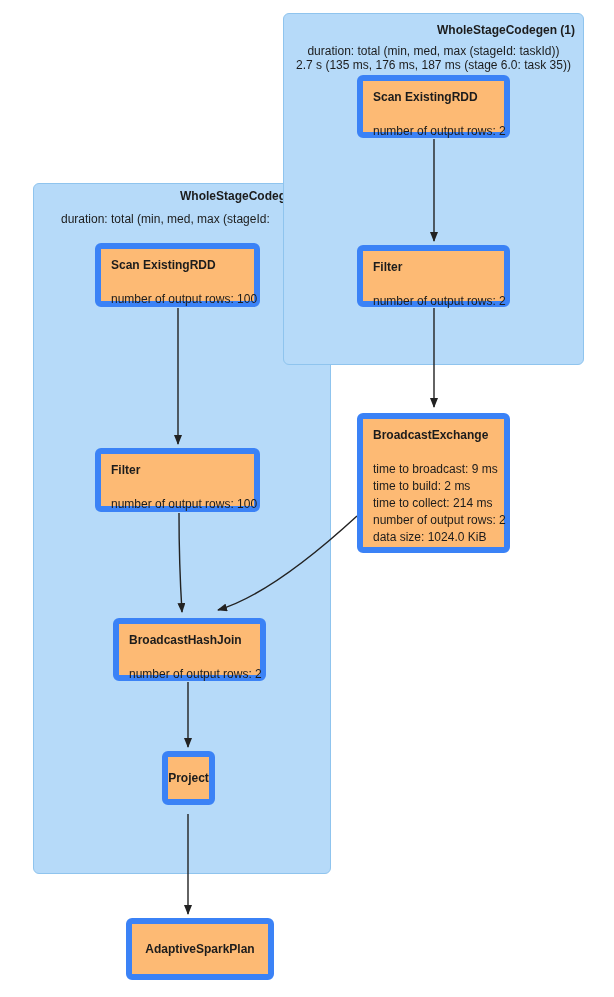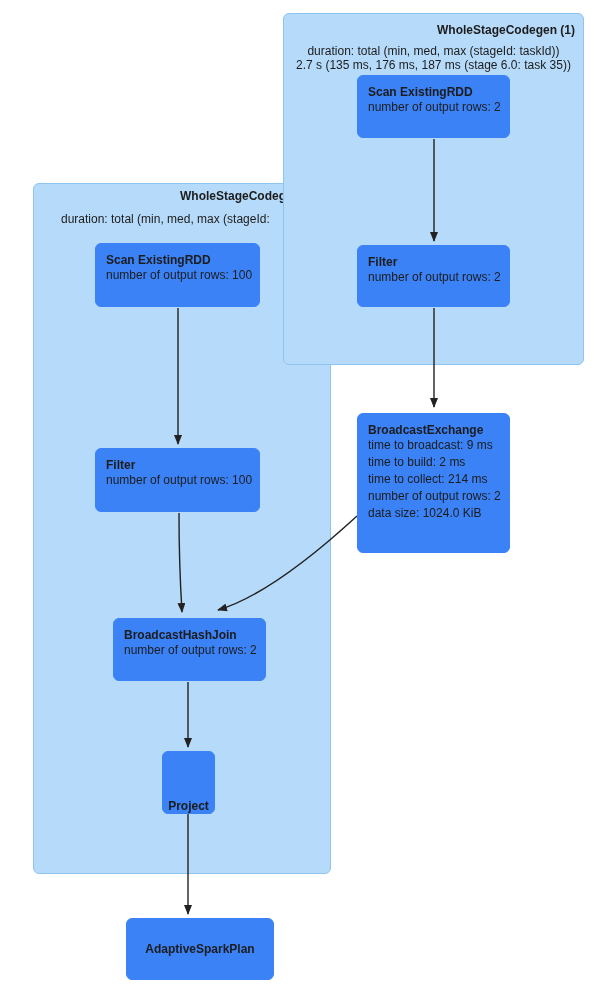--- a/index.html
+++ b/index.html
@@ -15,34 +15,34 @@
   #cluster-wsc1{left:283px;top:13px;width:301px;height:352px;z-index:2;}
   .cluster-floating-text{position:absolute;z-index:1;white-space:nowrap;font-size:12px;line-height:13px;}
   #wsc2-title{left:180px;top:190px;font-weight:bold;}
   #wsc2-dur1{left:61px;top:213px;}
   #wsc2-dur2{left:34px;top:226px;}
   .cl1-title{position:absolute;top:9px;right:8px;font-size:12px;font-weight:bold;white-space:nowrap;margin-left:20px;}
   .cl1-dur{position:absolute;top:31px;left:0;width:100%;text-align:center;font-size:12px;line-height:13.5px;}
   #edge-layer{position:absolute;left:0;top:0;z-index:3;pointer-events:none;}
   .edge{stroke:#222222;stroke-width:1.4;fill:none;}
   .node{
-    position:absolute;background:#3b82f6;border:1px solid #3b82f6;border-radius:6px;
+    position:absolute;background:#fdba74;border:6px solid #3b82f6;border-radius:6px;
     box-sizing:border-box;padding:9px 10px;font-size:12px;z-index:4;
   }
   .node-title{font-weight:bold;font-size:12px;line-height:14px;white-space:nowrap;}
-  .node-metrics{}
+  .node-metrics{margin-top:19px;}
   .metric{font-size:12px;line-height:17px;white-space:nowrap;}
   .node.center{display:flex;align-items:center;justify-content:center;padding:0;}
   #node-scan-rdd-1{left:357px;top:75px;width:153px;height:63px;}
   #node-filter-1{left:357px;top:245px;width:153px;height:62px;}
   #node-broadcast-exchange{left:357px;top:413px;width:153px;height:140px;}
   #node-scan-rdd-2{left:95px;top:243px;width:165px;height:64px;}
   #node-filter-2{left:95px;top:448px;width:165px;height:64px;}
   #node-broadcast-hash-join{left:113px;top:618px;width:153px;height:63px;}
-  #node-project{left:162px;top:751px;width:53px;height:63px;align-items:flex-end;}
+  #node-project{left:162px;top:751px;width:53px;height:54px;}
   #node-adaptive-spark-plan{left:126px;top:918px;width:148px;height:62px;}
 </style>
 </head>
 <body>
 
 <div id="canvas">
 
   <div class="cluster" id="cluster-wsc2"></div>
   <div class="cluster-floating-text" id="wsc2-title">WholeStageCodege</div>
   <div class="cluster-floating-text" id="wsc2-dur1">duration: total (min, med, max (stageId:</div>

